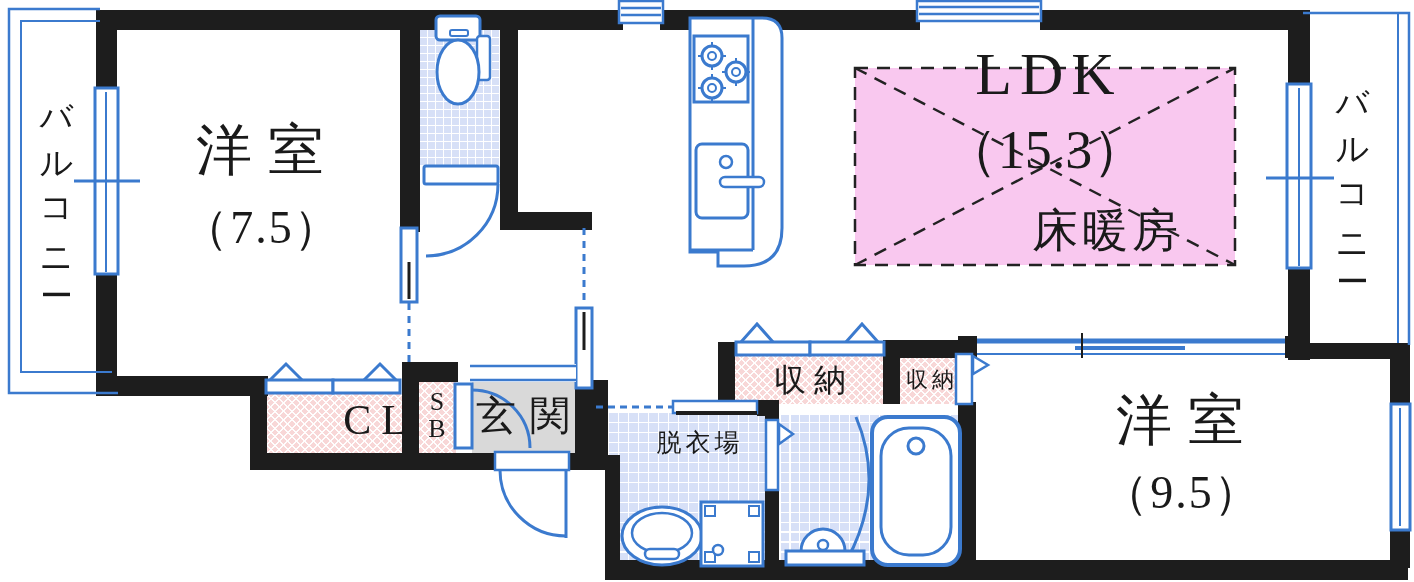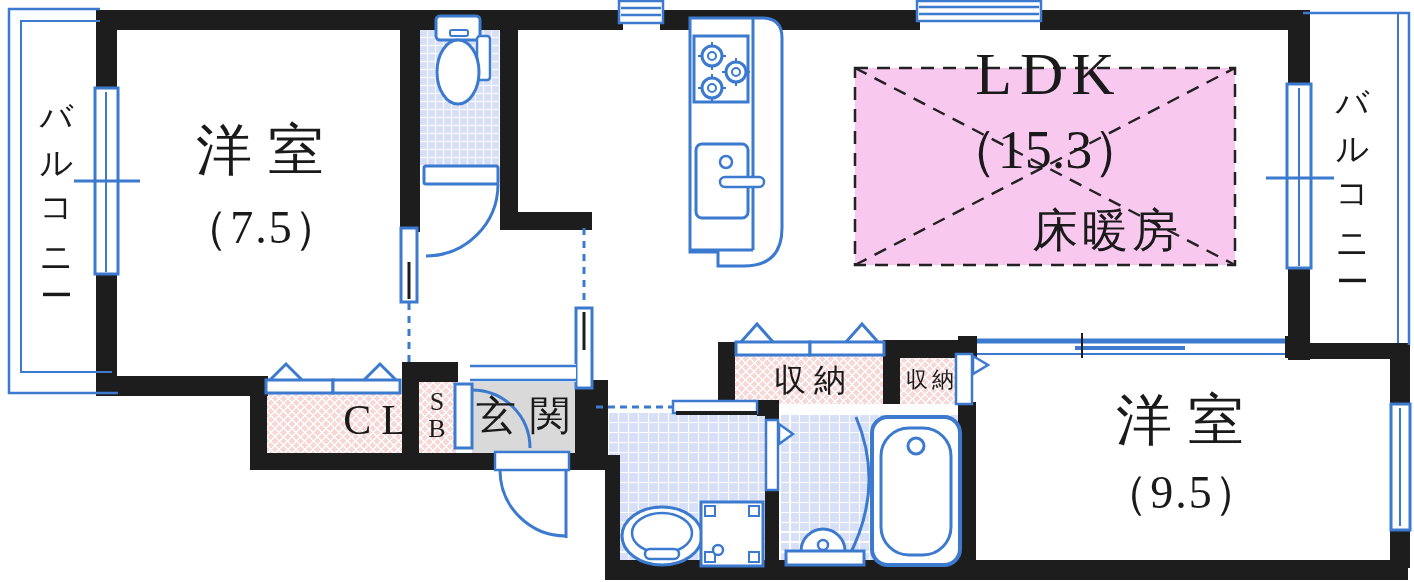--- a/index.html
+++ b/index.html
@@ -275,18 +275,19 @@
   <div class="lbl cl-lbl" style="left:340px;top:420px;margin-left:40px;">CL</div>
 
   <div class="abs sb-lbl" style="left:424px;top:388px;width:26px;">
     <div>S</div>
     <div>B</div>
   </div>
 
   <div class="lbl genkan-lbl" style="left:530px;top:416px;">玄関</div>
 
   <div class="abs wash-lbl" style="left:640px;top:428px;width:120px;">
+    <div>脱衣場</div>
   </div>
 
   <div class="lbl stoL-lbl" style="left:814px;top:380px;">収納</div>
   <div class="lbl stoS-lbl" style="left:932px;top:380px;">収納</div>
 
 </div>
 
 </body></html>

